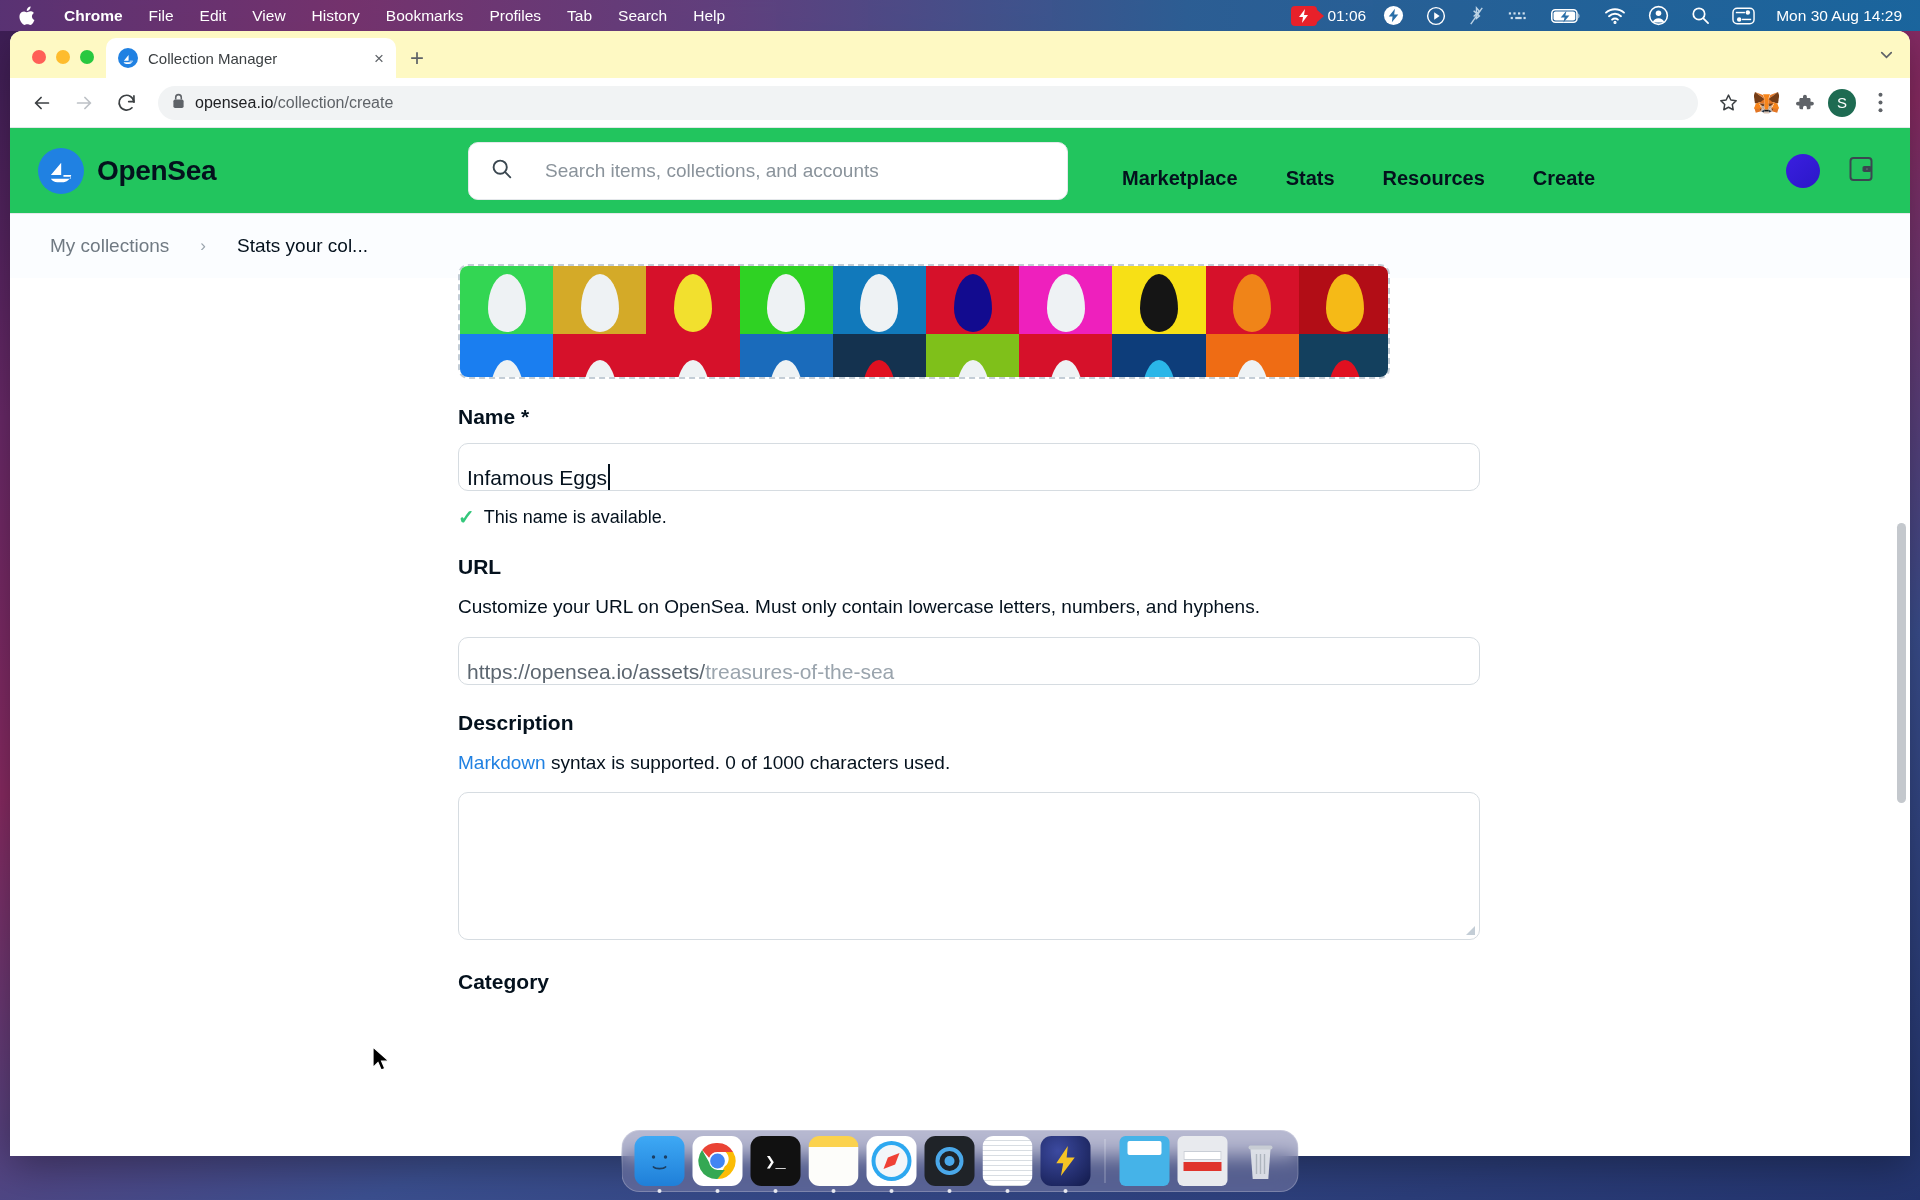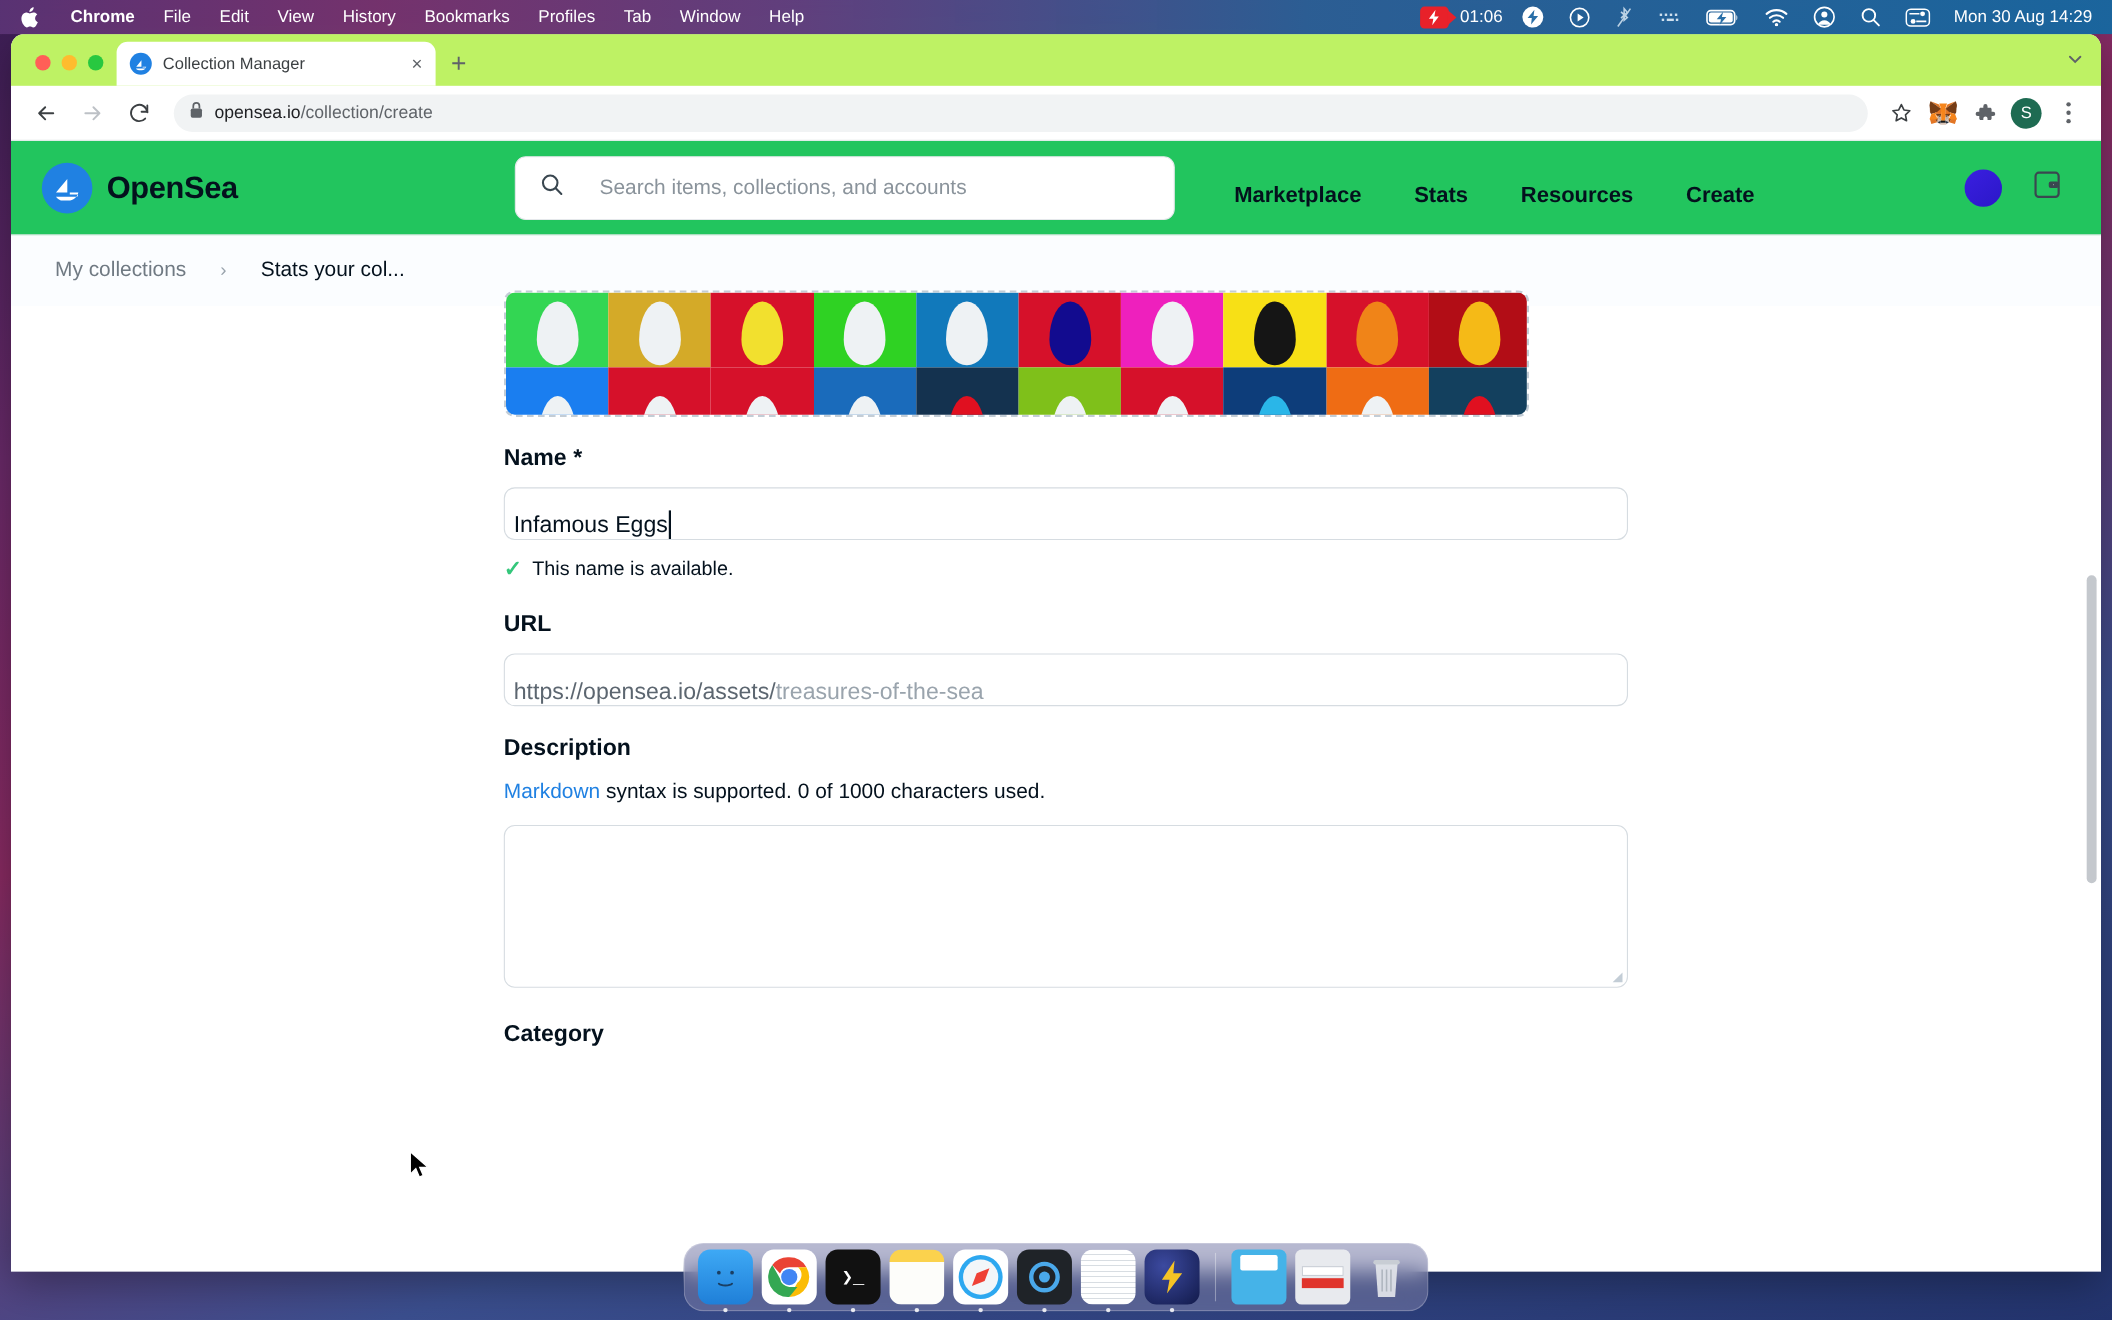--- a/index.html
+++ b/index.html
@@ -51,21 +51,21 @@
   #chrome {
     position: absolute; top: 31px; left: 10px;
     width: 1900px; height: 1125px;
     border-radius: 12px 12px 0 0;
     background: #fff;
     overflow: hidden;
     box-shadow: 0 10px 40px rgba(0,0,0,0.35);
     z-index: 20;
   }
   #tabstrip {
-    height: 47px; background: #bef264; position: relative;
+    height: 47px; background: #fef9c3; position: relative;
     display: flex; align-items: flex-end; padding-left: 16px;
   }
   .traffic { display: flex; align-items: center; gap: 10px; padding: 0 12px 14px 6px; }
   .tl { width: 14px; height: 14px; border-radius: 50%; }
   .tl.r { background: #ff5f57; } .tl.y { background: #febc2e; } .tl.g { background: #28c840; }
   .tab {
     height: 40px; width: 290px; background: #fff;
     border-radius: 10px 10px 0 0; display: flex; align-items: center;
     padding: 0 12px; gap: 10px; position: relative;
   }
@@ -231,21 +231,21 @@
       </svg>
   </div>
   <div class="mi bold">Chrome</div>
   <div class="mi">File</div>
   <div class="mi">Edit</div>
   <div class="mi">View</div>
   <div class="mi">History</div>
   <div class="mi">Bookmarks</div>
   <div class="mi">Profiles</div>
   <div class="mi">Tab</div>
-  <div class="mi">Window</div>
+  <div class="mi">Search</div>
   <div class="mi">Help</div>
   <div class="spacer"></div>
   <div class="right">
     <div class="rec-pill">
       <div class="rec-badge">
         <svg width="12" height="14" viewBox="0 0 10 14" fill="#fff">
             <path d="M6 0L0 8h4l-1 6 6-8H5l1-6z"></path>
           </svg>
       </div>
       <span style="font-size:15.5px;margin-left:4px;">01:06</span>
@@ -534,20 +534,21 @@
       <div class="txtbox">
         <span>Infamous Eggs</span>
           <span class="caret"></span>
       </div>
       <div class="avail">
         <span class="ck">✓</span>
         <span class="tx">This name is available.</span>
       </div>
 
       <div class="field-label">URL</div>
+      <div class="field-help">Customize your URL on OpenSea. Must only contain lowercase letters, numbers, and hyphens.</div>
       <div class="txtbox ghost">
         <span class="u-fixed">https://opensea.io/assets/</span>
           <span>treasures-of-the-sea</span>
       </div>
 
       <div class="field-label">Description</div>
       <div class="field-help"><a href="#">Markdown</a><span> syntax is supported. 0 of 1000 characters used.</span></div>
       <div class="textarea"></div>
 
       <div class="field-label" style="margin-top:30px;">Category</div>

